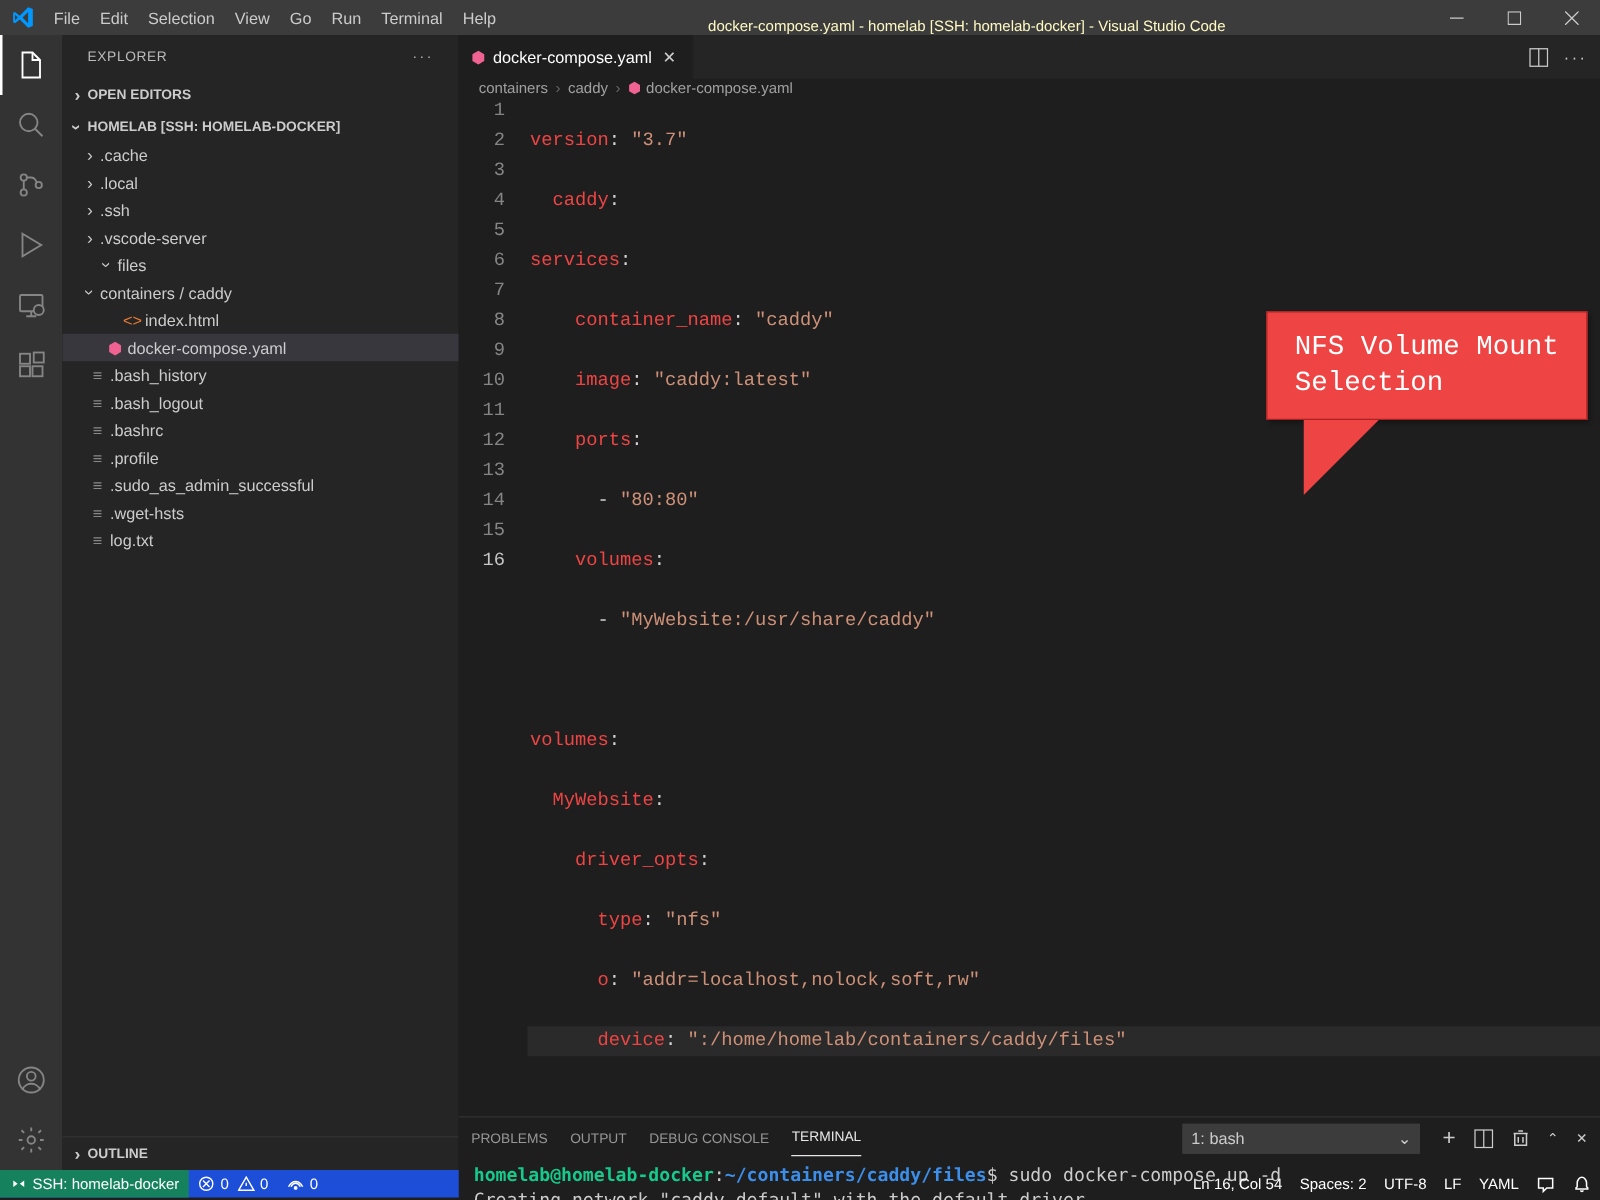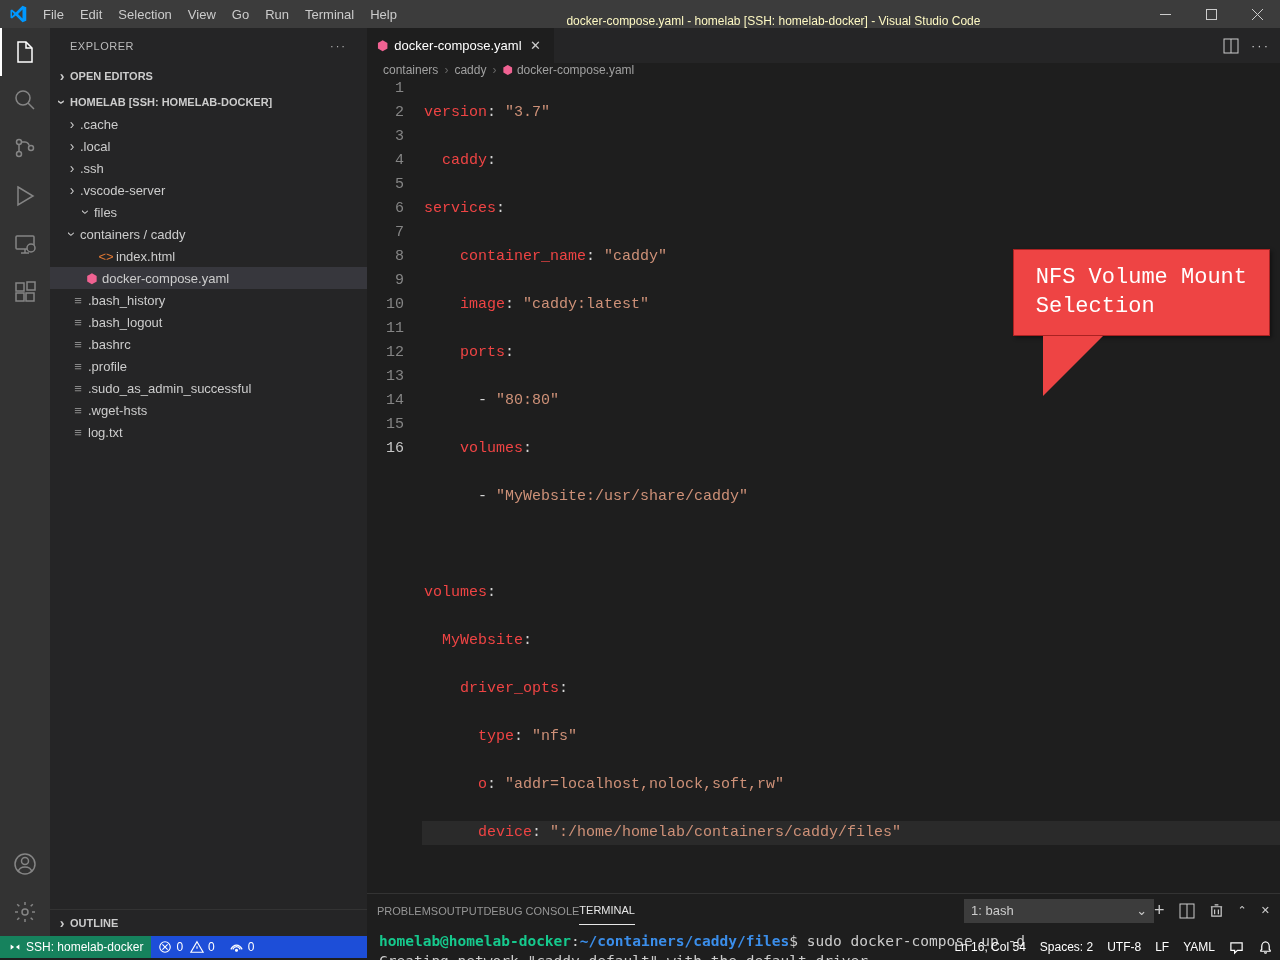--- a/index.html
+++ b/index.html
@@ -57,21 +57,21 @@
   .tok-str { color: #ce9178; }
   .tok-punc { color: #d4d4d4; }
   
   
   .callout { position: absolute; right: 10px; top: 172px; }
   .callout-box { background: #ee4444; color: #fff; font-size: 22px; font-weight: 500; padding: 14px 22px; border: 1px solid #aa2222; text-align: left; line-height: 1.3; box-shadow: 2px 2px 4px rgba(0,0,0,0.4); }
   .callout-tail { width: 0; height: 0; border-left: 0px solid transparent; border-right: 60px solid transparent; border-top: 60px solid #ee4444; margin-left: 30px; }
   
   
   .panel { height: 392px; background: #1e1e1e; border-top: 1px solid #333; display: flex; flex-direction: column; }
-  .panel-tabs { height: 33px; display: flex; align-items: center; padding: 0 10px; color: #969696; font-size: 11px; }
+  .panel-tabs { height: 33px; display: flex; align-items: center; padding: 0 10px; gap: 18px; color: #969696; font-size: 11px; }
   .panel-tab { cursor: pointer; padding: 8px 0; }
   .panel-tab.active { color: #e7e7e7; border-bottom: 1px solid #e7e7e7; }
   .panel-tabs .spacer { flex: 1; }
   .panel-tabs .term-select { background: #3c3c3c; border: 1px solid #3c3c3c; color: #ccc; padding: 2px 6px; width: 190px; height: 24px; display: flex; align-items: center; justify-content: space-between; font-size: 13px; }
   .panel-actions { display: flex; gap: 14px; color: #ccc; align-items: center; }
   .terminal { flex: 1; padding: 4px 12px; font-family: Consolas, monospace; font-size: 14.5px; line-height: 20px; color: #ccc; white-space: pre-wrap; }
   .term-green { color: #16c98d; font-weight: bold;}
   .term-blue { color: #3b8eea; font-weight: bold;}
   
   

